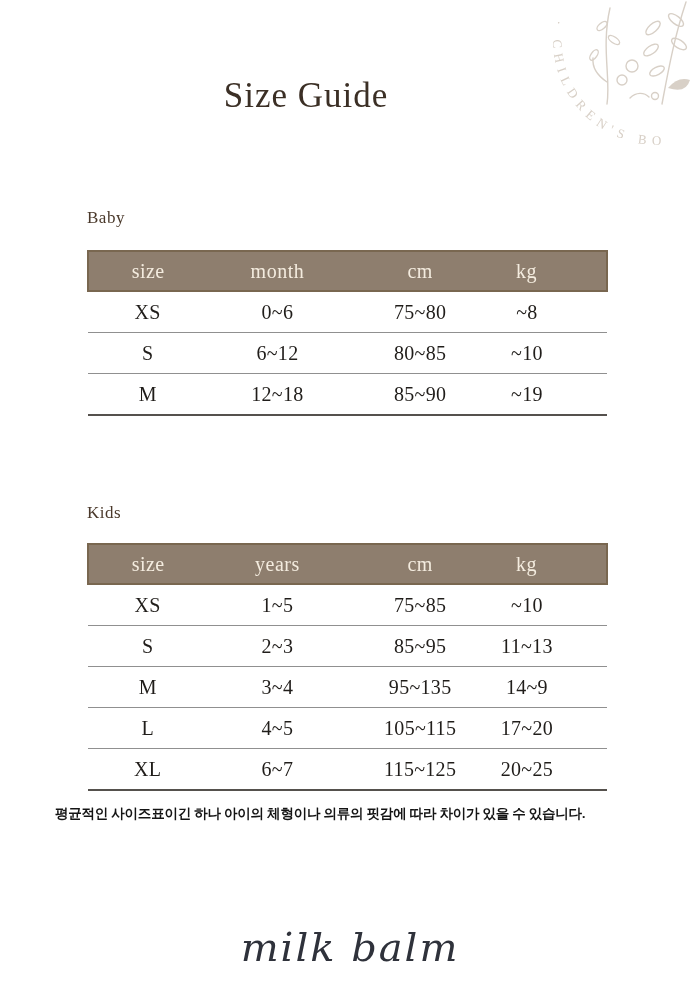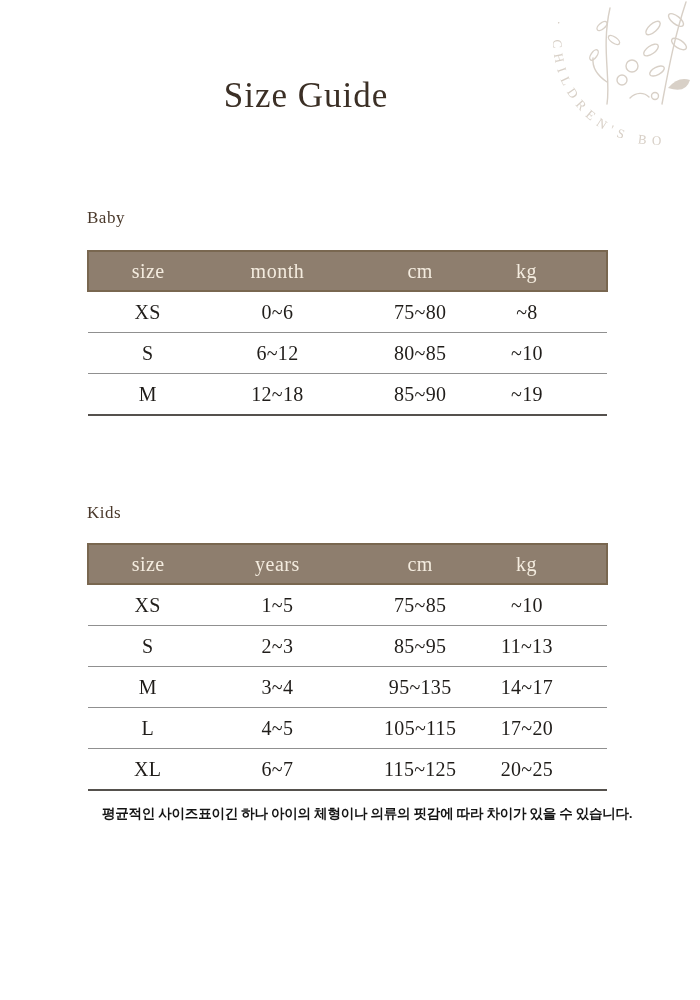--- a/index.html
+++ b/index.html
@@ -65,21 +65,21 @@
 
   
   table.size-table th:last-child,
   table.size-table td:last-child{padding-right:46px;}
 
   
   .size-note{
     position:absolute;top:803px;left:0;width:640px;
     margin:0;text-align:center;
     font-size:13.5px;font-weight:600;color:#141414;
-    line-height:22px;letter-spacing:-.2px;padding-left:47px;
+    line-height:22px;letter-spacing:-.2px;
   }
   .brand-logo{
     position:absolute;top:922px;left:0;width:700px;
     margin:0;text-align:center;
     font-family:"DejaVu Serif","Liberation Serif",serif;
     font-style:italic;
     font-size:40px;font-weight:normal;
     color:#2f323b;line-height:50px;letter-spacing:2px;
   }
 </style>
@@ -184,34 +184,35 @@
         <tr>
           <td>S</td>
           <td>2~3</td>
           <td>85~95</td>
           <td>11~13</td>
         </tr>
         <tr>
           <td>M</td>
           <td>3~4</td>
           <td>95~135</td>
-          <td>14~17</td>
+          <td>14~9</td>
         </tr>
         <tr>
           <td>L</td>
           <td>4~5</td>
           <td>105~115</td>
           <td>17~20</td>
         </tr>
         <tr>
           <td>XL</td>
           <td>6~7</td>
           <td>115~125</td>
           <td>20~25</td>
         </tr>
       </tbody>
     </table>
   </div>
 
   <p class="size-note">평균적인 사이즈표이긴 하나 아이의 체형이나 의류의 핏감에 따라 차이가 있을 수 있습니다.</p>
 
+  <div class="brand-logo">milk balm</div>
 
 </div>
 
 </body></html>

